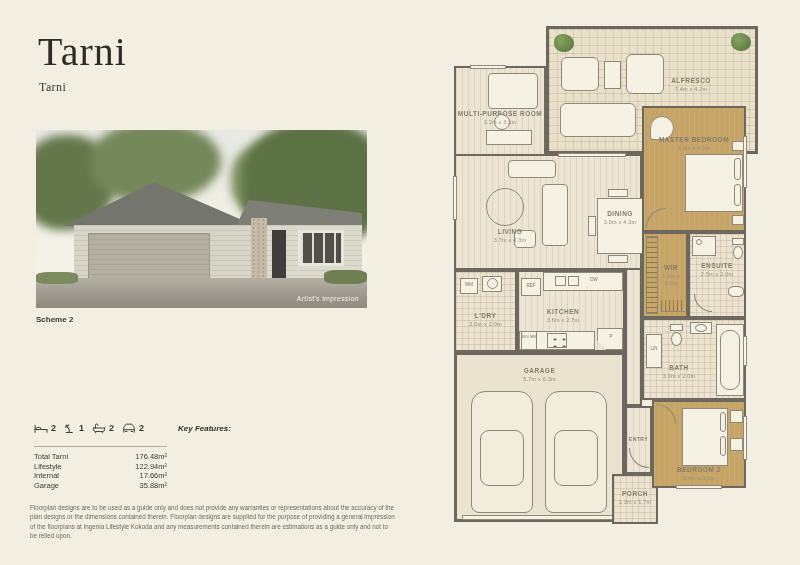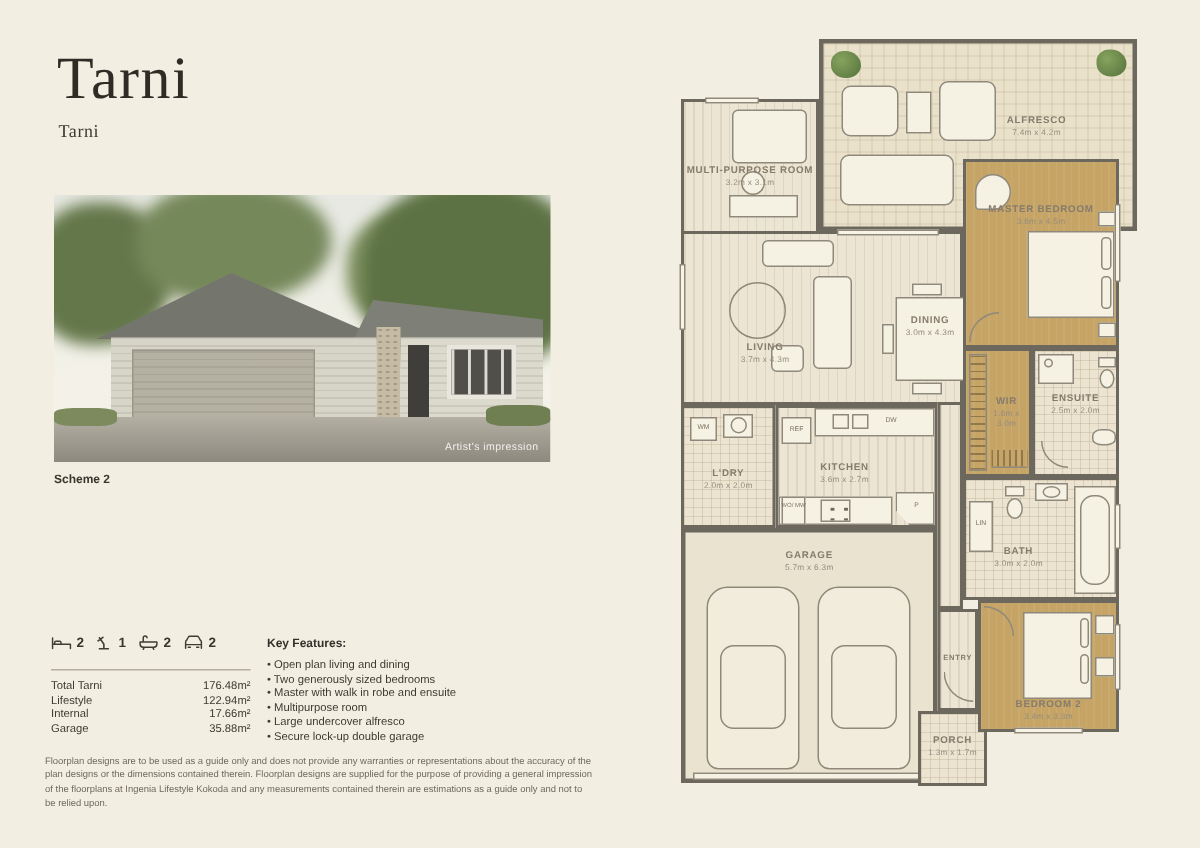--- a/index.html
+++ b/index.html
@@ -21,21 +21,21 @@
 
   .iconrow { position:absolute; left:34px; top:422px; width:110px; display:flex; justify-content:space-between; align-items:center; }
   .iconitem { display:flex; align-items:center; gap:3px; }
   .iconitem svg { display:block; }
   .iconnum { font-size:9px; font-weight:bold; color:#3a362e; }
   .specline { position:absolute; left:34px; top:446px; width:133px; border-top:1px solid #b4ae9e; }
   .specs { position:absolute; left:34px; top:452px; width:133px; }
   .specrow { display:flex; justify-content:space-between; font-size:7.5px; line-height:9.6px; color:#3e3a32; }
   .specrow .v { text-align:right; }
 
-  .features { position:absolute; left:178px; top:424px; width:200px; }
+  .features { position:absolute; left:178px; top:424px; width:200px;font-style:italic; }
   .features h3 { font-size:8px; font-weight:bold; color:#33302a; margin-bottom:5px; }
   .features ul { list-style:none; }
   .features li { font-size:7.5px; line-height:9.6px; color:#3e3a32; }
   .features li::before { content:"• "; }
 
   .disclaimer { position:absolute; left:30px; top:503px; width:366px; font-size:6.3px; line-height:1.5; color:#6e6a5c; }
 
   
   .plan { position:absolute; left:430px; top:18px; width:346px; height:526px; }
   .room { position:absolute; border:2px solid #6c685e; }
@@ -124,28 +124,20 @@
       <span class="v">17.66m²</span>
     </div>
   <div class="specrow">
       <span>Garage</span>
       <span class="v">35.88m²</span>
     </div>
 </div>
 
 <div class="features">
   <h3>Key Features:</h3>
-  <ul>
-    <li>Open plan living and dining</li>
-    <li>Two generously sized bedrooms</li>
-    <li>Master with walk in robe and ensuite</li>
-    <li>Multipurpose room</li>
-    <li>Large undercover alfresco</li>
-    <li>Secure lock-up double garage</li>
-  </ul>
 </div>
 
 <p class="disclaimer">Floorplan designs are to be used as a guide only and does not provide any warranties or representations about the accuracy of the plan designs or the dimensions contained therein.  Floorplan designs are supplied for the purpose of providing a general impression of the floorplans at Ingenia Lifestyle Kokoda and any measurements contained therein are estimations as a guide only and not to be relied upon.</p>
 
 <div class="plan">
 
   <div class="room thick checker" style="left:116px;top:8px;width:212px;height:128px;">
     <div class="plant" style="left:5px;top:5px;width:20px;height:18px;"></div>
     <div class="plant" style="left:182px;top:4px;width:20px;height:18px;"></div>
     <div class="f" style="left:12px;top:28px;width:38px;height:34px;border-radius:6px;"></div>

